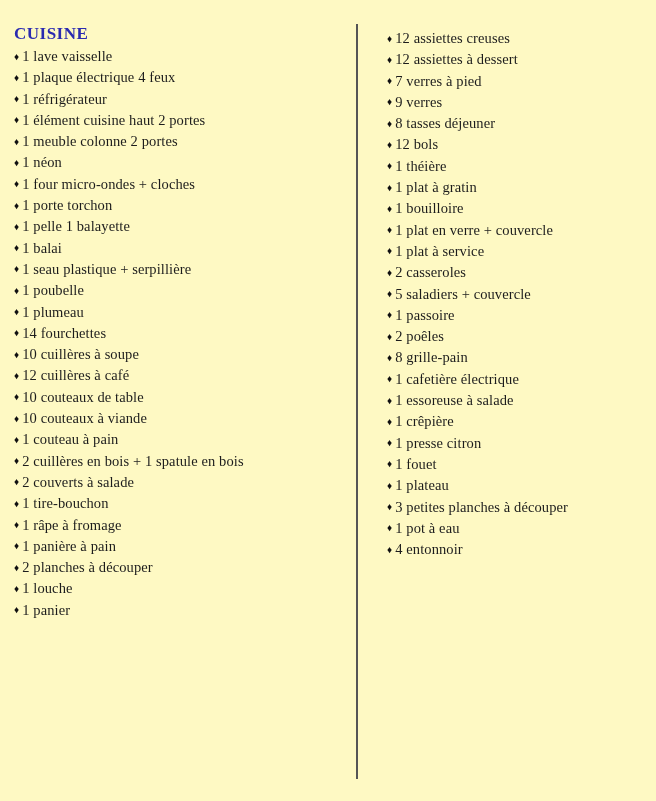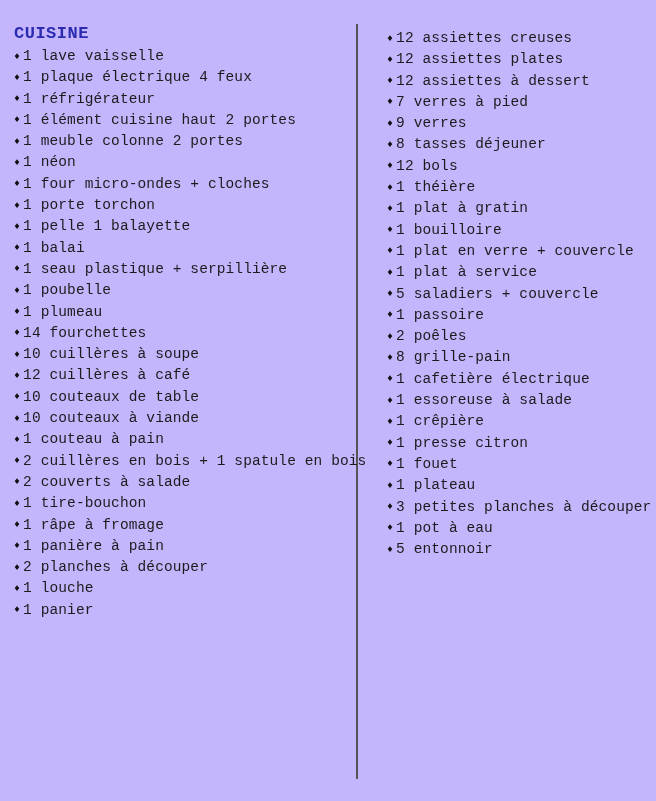--- a/index.html
+++ b/index.html
@@ -4,22 +4,22 @@
 <style>
   html, body {
     margin: 0;
     padding: 0;
     background: #ffffff;
   }
   .page {
     position: relative;
     width: 656px;
     height: 801px;
-    background: #c4b5fd;
-    font-family: Liberation Mono, monospace;
+    background: #fef9c3;
+    font-family: Liberation Serif, serif;
     color: #1c1c1c;
     overflow: hidden;
   }
   .divider {
     position: absolute;
     left: 356px;
     top: 24px;
     width: 2px;
     height: 755px;
     background: #555555;
@@ -95,39 +95,39 @@
         <div class="item"><span class="bullet">♦</span><span class="item-text">1 râpe à fromage</span></div>
         <div class="item"><span class="bullet">♦</span><span class="item-text">1 panière à pain</span></div>
         <div class="item"><span class="bullet">♦</span><span class="item-text">2 planches à découper</span></div>
         <div class="item"><span class="bullet">♦</span><span class="item-text">1 louche</span></div>
         <div class="item"><span class="bullet">♦</span><span class="item-text">1 panier</span></div>
       </div>
   </div>
   <div class="col col-right">
     <div id="list-right">
         <div class="item"><span class="bullet">♦</span><span class="item-text">12 assiettes creuses</span></div>
-        <div class="item"><span class="bullet">♦</span><span class="item-text">12 assiettes plates</span></div>
         <div class="item"><span class="bullet">♦</span><span class="item-text">12 assiettes à dessert</span></div>
         <div class="item"><span class="bullet">♦</span><span class="item-text">7 verres à pied</span></div>
         <div class="item"><span class="bullet">♦</span><span class="item-text">9 verres</span></div>
         <div class="item"><span class="bullet">♦</span><span class="item-text">8 tasses déjeuner</span></div>
         <div class="item"><span class="bullet">♦</span><span class="item-text">12 bols</span></div>
         <div class="item"><span class="bullet">♦</span><span class="item-text">1 théière</span></div>
         <div class="item"><span class="bullet">♦</span><span class="item-text">1 plat à gratin</span></div>
         <div class="item"><span class="bullet">♦</span><span class="item-text">1 bouilloire</span></div>
         <div class="item"><span class="bullet">♦</span><span class="item-text">1 plat en verre + couvercle</span></div>
         <div class="item"><span class="bullet">♦</span><span class="item-text">1 plat à service</span></div>
+        <div class="item"><span class="bullet">♦</span><span class="item-text">2 casseroles</span></div>
         <div class="item"><span class="bullet">♦</span><span class="item-text">5 saladiers + couvercle</span></div>
         <div class="item"><span class="bullet">♦</span><span class="item-text">1 passoire</span></div>
         <div class="item"><span class="bullet">♦</span><span class="item-text">2 poêles</span></div>
         <div class="item"><span class="bullet">♦</span><span class="item-text">8 grille-pain</span></div>
         <div class="item"><span class="bullet">♦</span><span class="item-text">1 cafetière électrique</span></div>
         <div class="item"><span class="bullet">♦</span><span class="item-text">1 essoreuse à salade</span></div>
         <div class="item"><span class="bullet">♦</span><span class="item-text">1 crêpière</span></div>
         <div class="item"><span class="bullet">♦</span><span class="item-text">1 presse citron</span></div>
         <div class="item"><span class="bullet">♦</span><span class="item-text">1 fouet</span></div>
         <div class="item"><span class="bullet">♦</span><span class="item-text">1 plateau</span></div>
         <div class="item"><span class="bullet">♦</span><span class="item-text">3 petites planches à découper</span></div>
         <div class="item"><span class="bullet">♦</span><span class="item-text">1 pot à eau</span></div>
-        <div class="item"><span class="bullet">♦</span><span class="item-text">5 entonnoir</span></div>
+        <div class="item"><span class="bullet">♦</span><span class="item-text">4 entonnoir</span></div>
       </div>
   </div>
 </div>
 
 </body></html>

